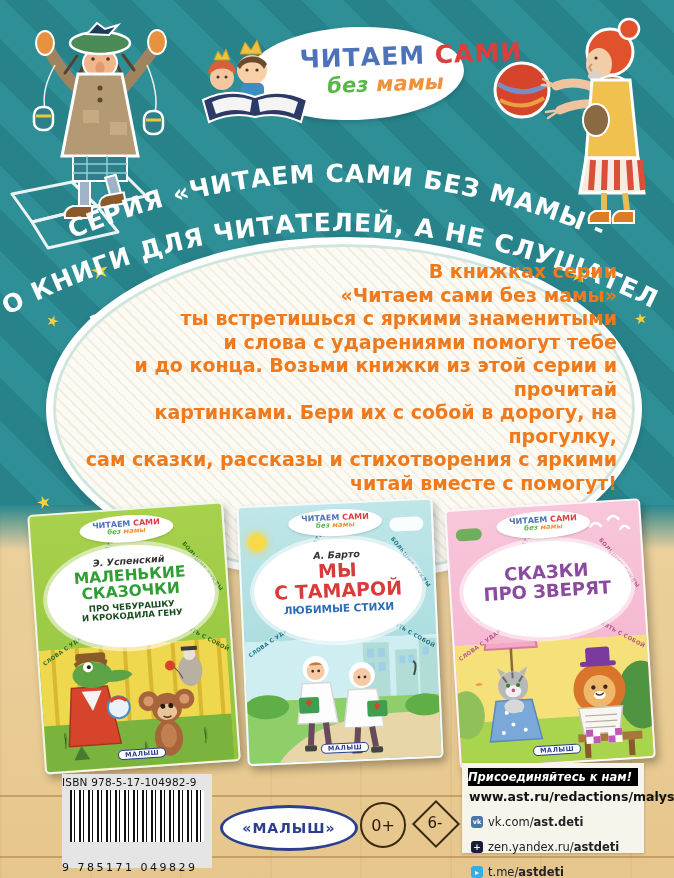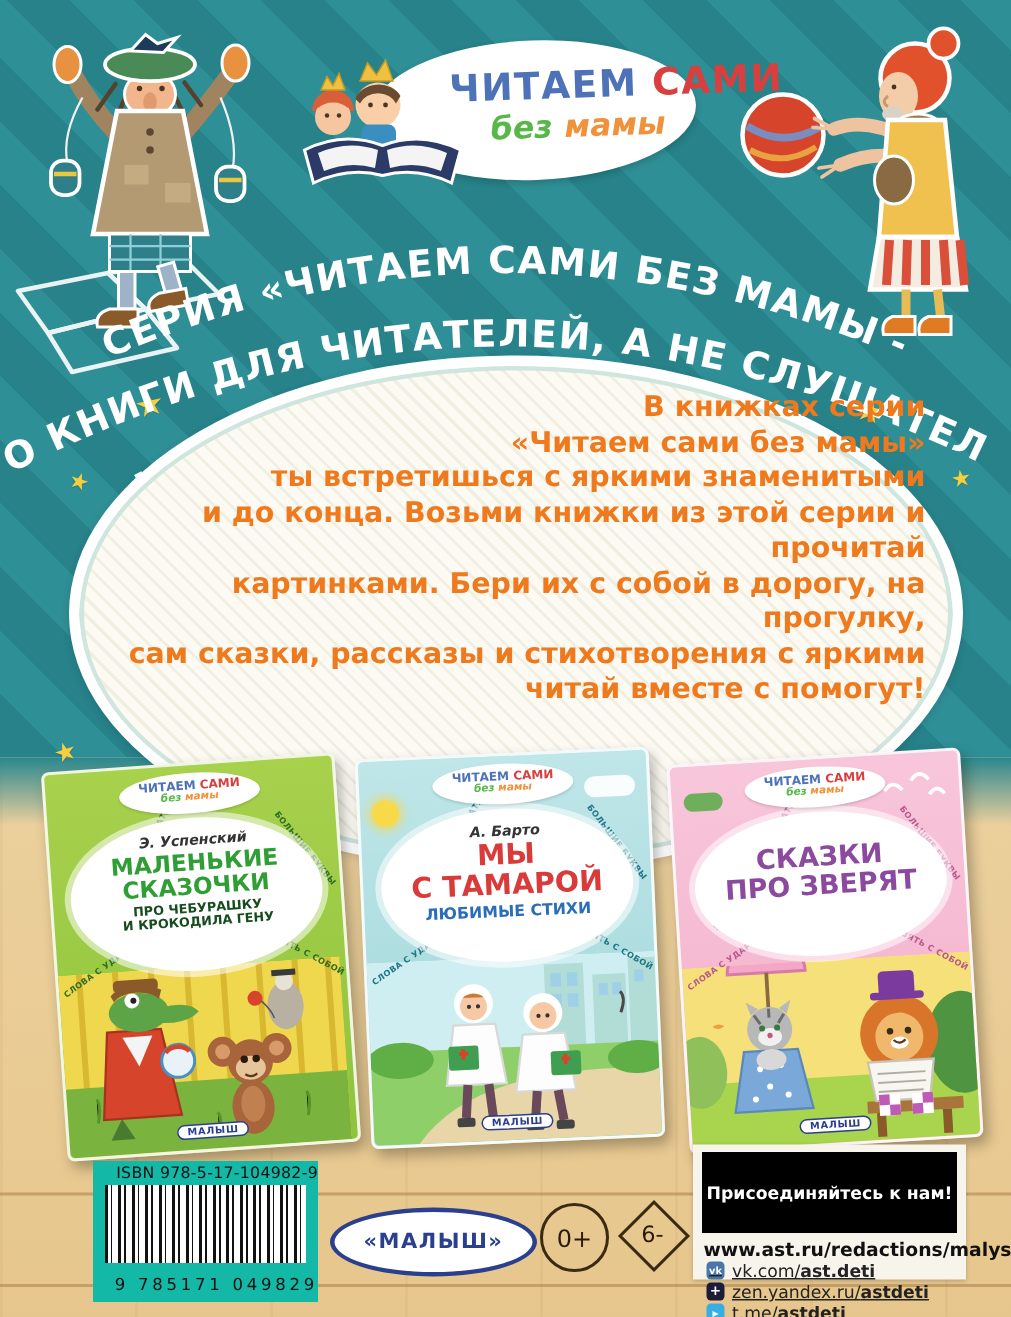--- a/index.html
+++ b/index.html
@@ -65,39 +65,39 @@
   .book1 .badge{color:#2e6e22;} .book2 .badge{color:#1f7585;} .book3 .badge{color:#b8588c;}
   .badge.tl{left:1px;top:62px;transform:rotate(-55deg);}
   .badge.tr{right:-8px;top:58px;transform:rotate(55deg);}
   .badge.bl{left:-2px;top:124px;transform:rotate(-32deg);}
   .badge.br{right:-4px;top:122px;transform:rotate(32deg);}
   .illus{position:absolute;left:0;bottom:0;width:100%;height:122px;overflow:hidden;border-radius:0 0 4px 4px;z-index:2;}
   .pubpill{position:absolute;left:50%;bottom:7px;transform:translateX(-50%);background:#fff;border:1px solid #2b3f8f;
     border-radius:8px;padding:0 6px;font-size:6.5px;font-weight:bold;color:#2b3f8f;z-index:5;letter-spacing:.5px;}
 
   
-  .barcode-box{position:absolute;left:62px;top:774px;width:150px;height:94px;background:#14b8a6;z-index:4;text-align:right;}
+  .barcode-box{position:absolute;left:62px;top:774px;width:150px;height:94px;background:#e5e5e5;z-index:4;text-align:left;}
   .isbn{font-size:10.5px;color:#111;margin-top:2px;letter-spacing:.2px;}
   .bars{margin:2px 8px 0 8px;height:52px;
     background:repeating-linear-gradient(90deg,#111 0 2px,#fff 2px 4px,#111 4px 5px,#fff 5px 9px,#111 9px 11px,#fff 11px 13px,#111 13px 14px,#fff 14px 18px);}
-  .bdigits{font-size:11px;color:#111;letter-spacing:2.5px;margin-top:8px;}
+  .bdigits{font-size:11px;color:#111;letter-spacing:2.5px;margin-top:19px;}
   .malysh{position:absolute;left:220px;top:805px;width:132px;height:40px;background:#fff;border:3px solid #2b3f8f;
     border-radius:50%;display:flex;align-items:center;justify-content:center;z-index:4;
     font-size:14px;font-weight:bold;color:#2b3f8f;letter-spacing:1px;text-align:right;}
   .age-circle{position:absolute;left:360px;top:802px;width:42px;height:42px;border:2px solid #3a2a12;border-radius:50%;
     display:flex;align-items:center;justify-content:center;font-size:16px;color:#2a1a08;z-index:4;}
   .age-diamond{position:absolute;left:412px;top:800px;width:46px;height:46px;z-index:4;}
   .age-diamond .dshape{position:absolute;left:7px;top:7px;width:30px;height:30px;border:2px solid #3a2a12;transform:rotate(45deg);}
   .age-diamond .dlabel{position:absolute;left:0;top:0;width:46px;height:46px;display:flex;align-items:center;justify-content:center;
     font-size:15px;color:#2a1a08;}
   .social{position:absolute;left:462px;top:763px;width:182px;height:90px;background:#f7f4ec;z-index:4;
     box-shadow:0 1px 3px rgba(0,0,0,.2);padding:0;}
-  .social-head{margin:5px 6px 0 6px;background:#000;color:#fff;text-align:center;font-size:11.5px;font-weight:bold;padding:20px 0;}
+  .social-head{margin:5px 6px 0 6px;background:#000;color:#fff;font-size:11.5px;font-weight:bold;padding:2px 0;font-style:italic;}
   .social-site{margin:3px 6px 0 7px;font-size:12.5px;font-weight:bold;color:#111;}
-  .slink{display:flex;align-items:center;margin:0 6px 0 9px;font-size:11.5px;color:#222;text-decoration:underline;}
+  .slink{display:flex;align-items:center;margin:11px 6px 0 9px;font-size:11.5px;color:#222;}
   .slink b{font-weight:bold;}
   .sicon{width:12px;height:12px;border-radius:3px;margin-right:5px;display:flex;align-items:center;justify-content:center;
     color:#fff;font-size:6.5px;font-weight:bold;flex:0 0 12px;}
   .sicon.vk{background:#4a76a8;}
   .sicon.zen{background:#1b1b3a;font-size:9px;}
   .sicon.tg{background:#37aee2;font-size:8px;}
 </style>
 </head>
 <body>
 
@@ -254,20 +254,21 @@
     <text font-size="29" letter-spacing="1" text-anchor="middle">
       <textPath href="#arcp3" startOffset="50%">ЧИТАЙ САМ БЕЗ ВЗРОСЛЫХ!</textPath>
     </text>
   </svg>
 
   <div class="blob"></div>
   <div class="intro">
     <div>В книжках серии</div>
     <div>«Читаем сами без мамы»</div>
     <div>ты встретишься с яркими знаменитыми</div>
+    <div>и слова с ударениями помогут тебе</div>
     <div>и до конца. Возьми книжки из этой серии и прочитай</div>
     <div>картинками. Бери их с собой в дорогу, на прогулку,</div>
     <div>сам сказки, рассказы и стихотворения с яркими</div>
     <div>читай вместе с помогут!</div>
   </div>
 
   <div class="book book1">
     <div class="minilogo">
       <div class="m1"><span style="color:#4d72b8;">ЧИТАЕМ</span> <span style="color:#d93f3f;">САМИ</span></div>
       <div class="m2"><span style="color:#58b847;">без</span> <span style="color:#f0923c;">мамы</span></div>

